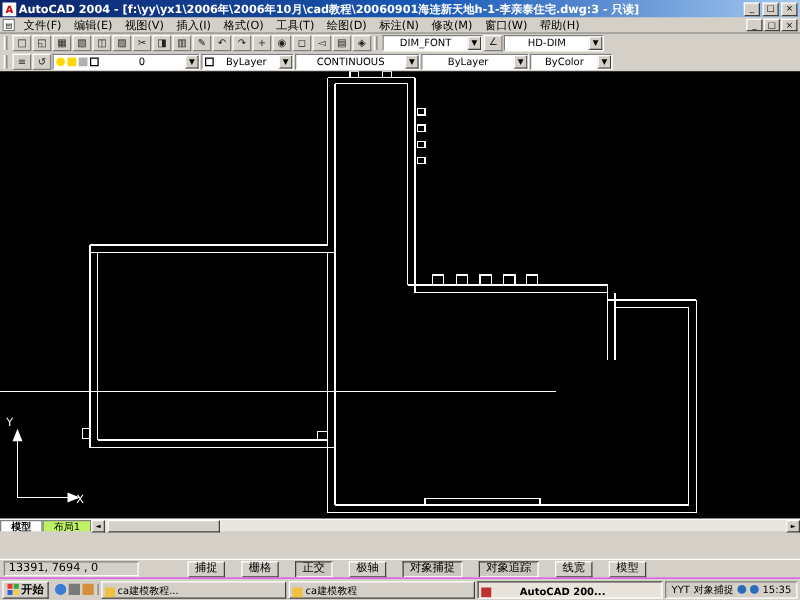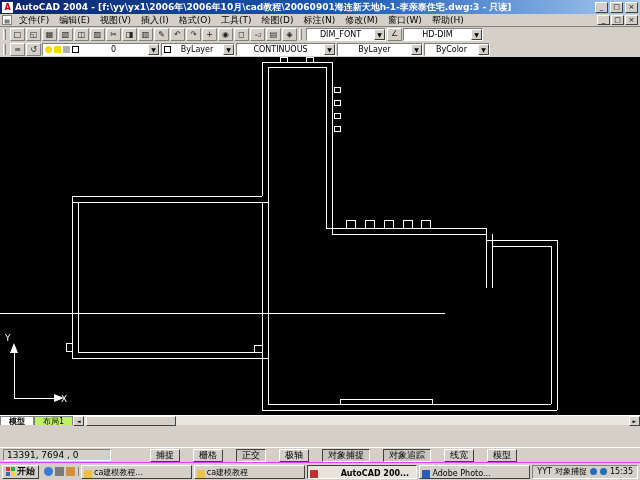--- a/index.html
+++ b/index.html
@@ -273,24 +273,20 @@
           <span class="tlabel">ca建模教程...</span>
         </button>
         <button class="task">
           <span class="ticon folder"></span>
           <span class="tlabel">ca建模教程</span>
         </button>
         <button class="task active">
           <span class="ticon acad"></span>
           <span class="tlabel">AutoCAD 200...</span>
         </button>
-        <button class="task">
-          <span class="ticon ps"></span>
-          <span class="tlabel">Adobe Photo...</span>
-        </button>
       </span>
     <span class="tray">
       <span style="display:flex;gap:3px;align-items:center;">
           <span>YYT</span>
           <span>对象捕捉</span>
         </span>
       <span class="traydot"></span>
       <span class="traydot"></span>
       <span>15:35</span>
     </span>

